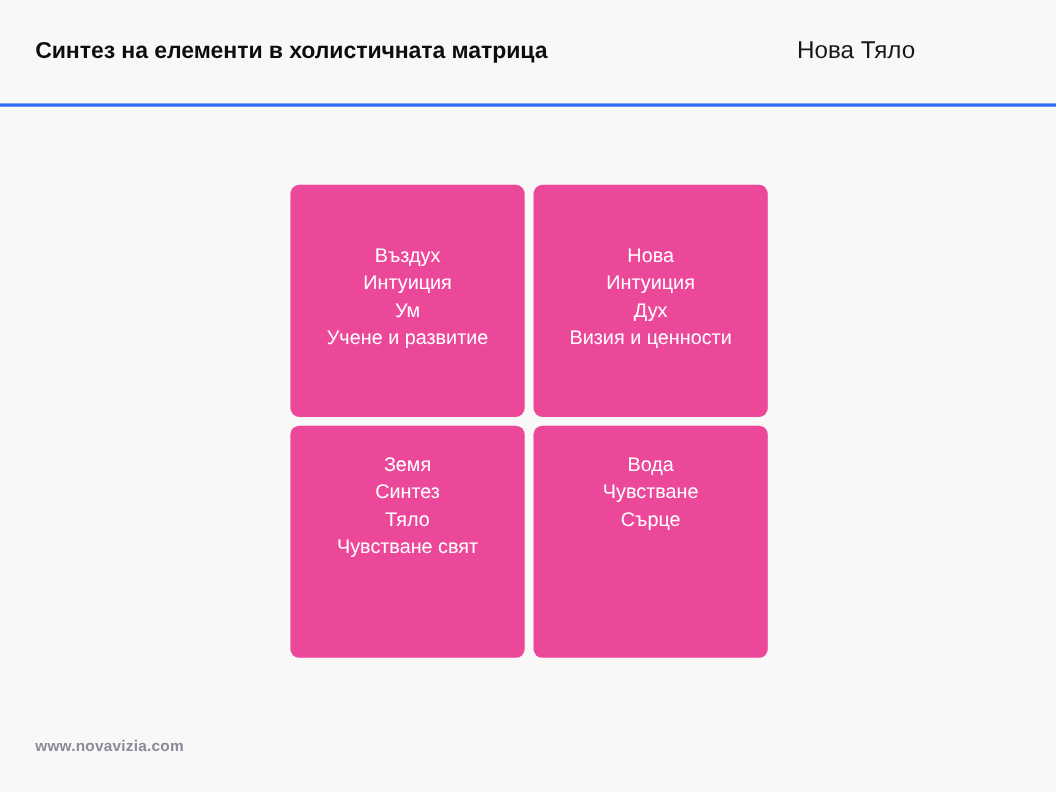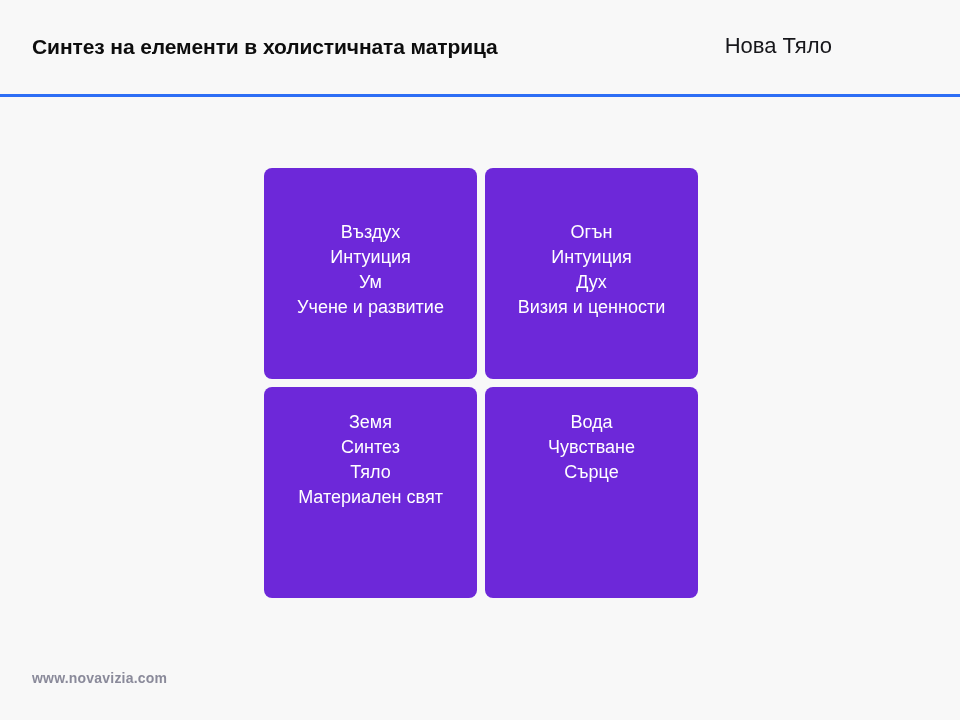--- a/index.html
+++ b/index.html
@@ -69,26 +69,27 @@
     left: 264px;
     top: 168px;
     width: 434px;
     height: 434px;
     display: grid;
     grid-template-columns: 213px 213px;
     grid-template-rows: 211px 211px;
     gap: 8px;
   }
   .quadrant {
-    background: #6d28d9;
+    background: #ec4899;
     border-radius: 8px;
     box-sizing: border-box;
     padding: 10px 8px;
     display: flex;
     flex-direction: column;
+    align-items: center;
     overflow: hidden;
   }
   
   .matrix .quadrant.row-top {
     justify-content: flex-start;
     padding-top: 52px;
   }
   
   .matrix .quadrant.row-bottom {
     justify-content: flex-start;
@@ -137,33 +138,33 @@
       <div class="quad-lines">
         <div class="quad-line">Въздух</div>
         <div class="quad-line">Интуиция</div>
         <div class="quad-line">Ум</div>
         <div class="quad-line">Учене и развитие</div>
       </div>
     </div>
 
     <div class="quadrant row-top">
       <div class="quad-lines">
-        <div class="quad-line">Огън</div>
+        <div class="quad-line">Нова</div>
         <div class="quad-line">Интуиция</div>
         <div class="quad-line">Дух</div>
         <div class="quad-line">Визия и ценности</div>
       </div>
     </div>
 
     <div class="quadrant row-bottom">
       <div class="quad-lines">
         <div class="quad-line">Земя</div>
         <div class="quad-line">Синтез</div>
         <div class="quad-line">Тяло</div>
-        <div class="quad-line">Материален свят</div>
+        <div class="quad-line">Чувстване свят</div>
       </div>
     </div>
 
     <div class="quadrant row-bottom">
       <div class="quad-lines">
         <div class="quad-line">Вода</div>
         <div class="quad-line">Чувстване</div>
         <div class="quad-line">Сърце</div>
       </div>
     </div>

